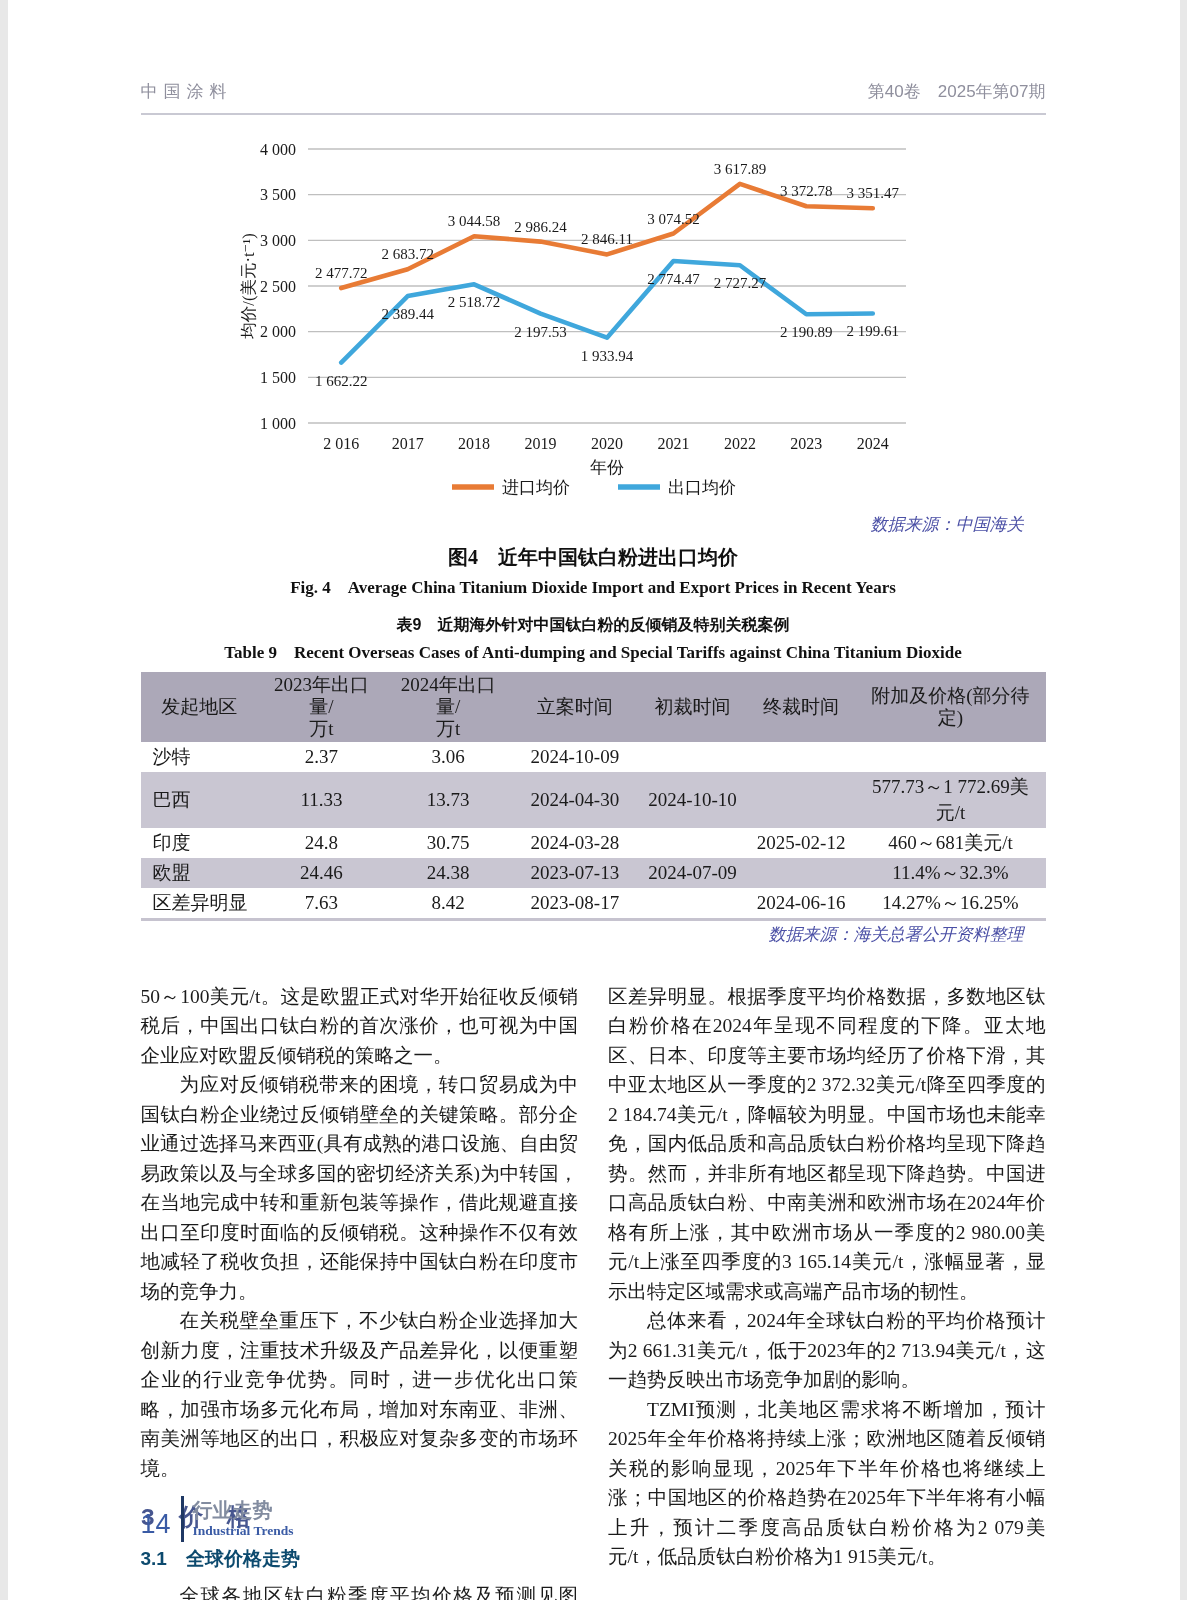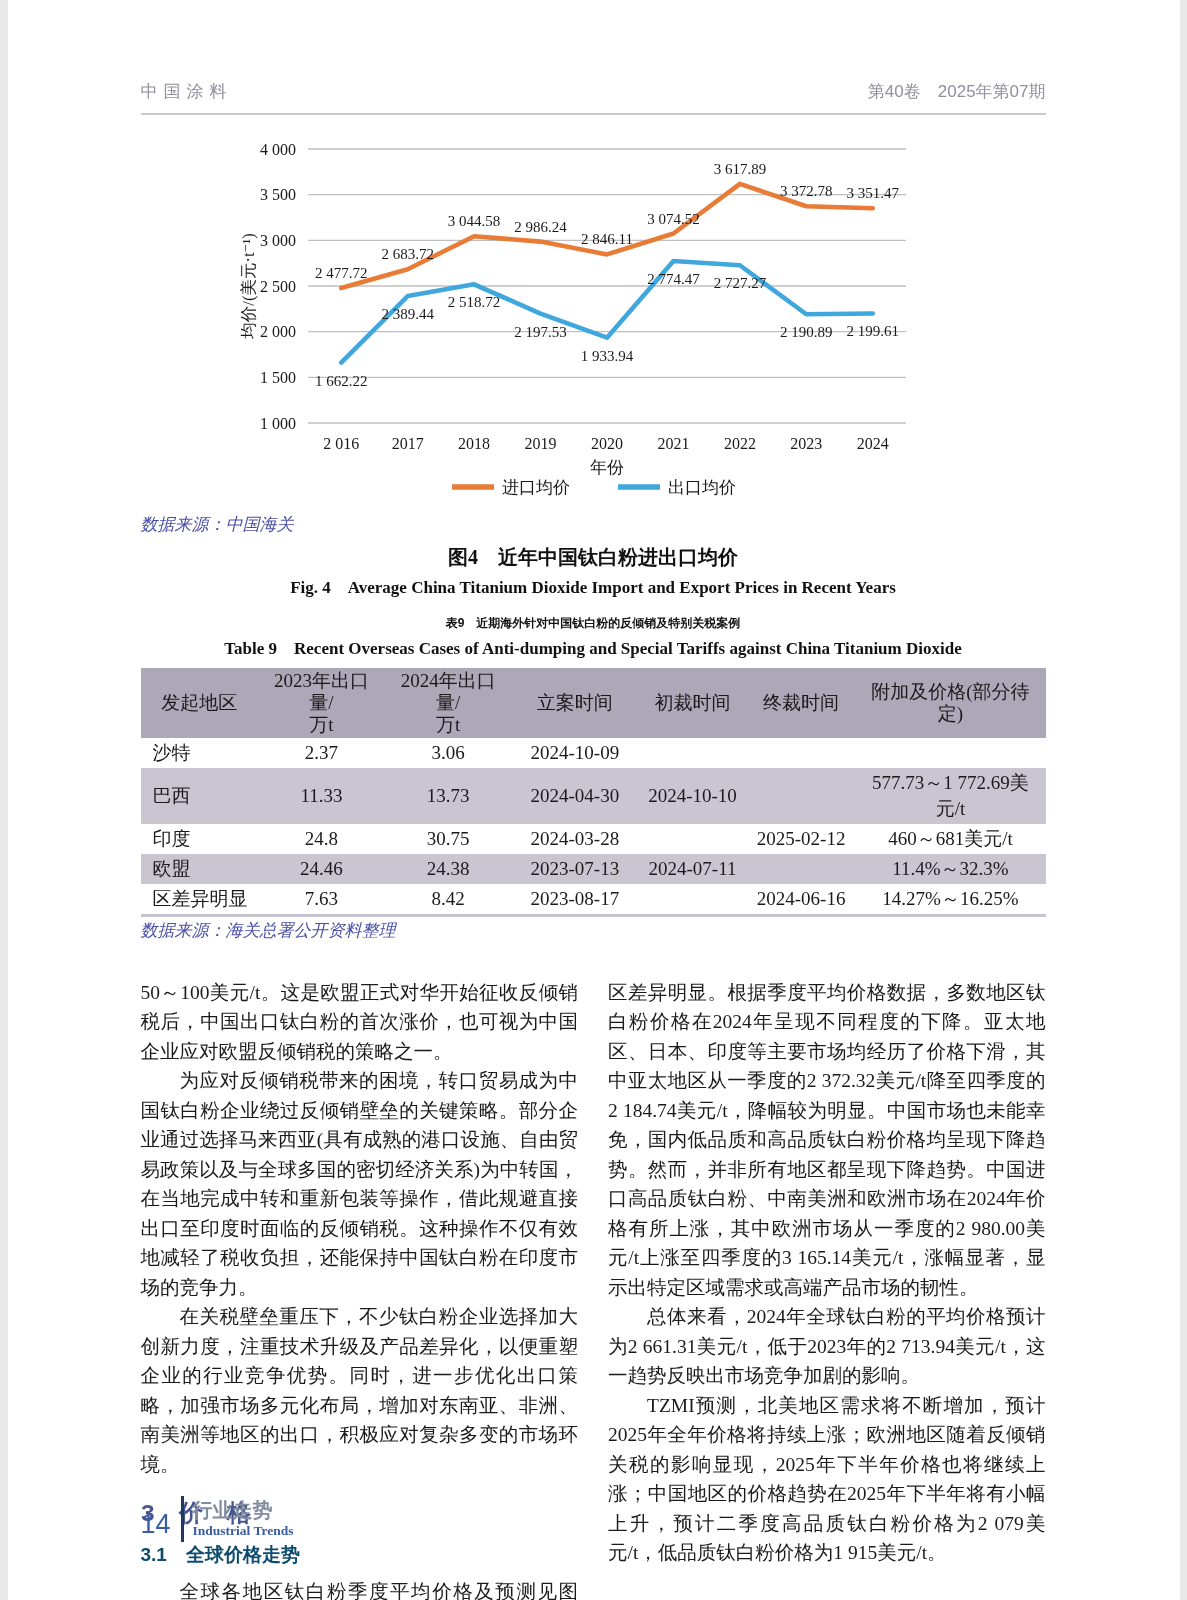--- a/index.html
+++ b/index.html
@@ -14,34 +14,34 @@
     padding:80px 134px 0 133px; color:#8f8f9d; font-size:17px;
     font-family:"Liberation Sans","DejaVu Sans",sans-serif;
   }
   .journal-name { letter-spacing:6px; }
   .header-rule { margin:10px 134px 0 133px; border-top:2px solid #c9c9d3; }
 
   .chart-wrap { width:720px; margin:20px auto 0; }
   .content { margin:0 134px 0 133px; }
 
   .source-note {
-    text-align:left; color:#4a4fa5; font-size:17px; font-style:italic;
+    text-align:right; color:#4a4fa5; font-size:17px; font-style:italic;
     padding-right:22px; margin-top:2px;
   }
   .caption-cn {
     text-align:center; font-family:Liberation Serif, serif;
     font-weight:bold; font-size:20px; color:#111; margin-top:8px;
   }
   .caption-en {
     text-align:center; font-family:"Liberation Serif","DejaVu Serif",serif;
     font-weight:bold; font-size:17px; color:#111; margin-top:5px;
   }
   .table-title-cn {
     text-align:center; font-family:"Liberation Sans","DejaVu Sans",sans-serif;
-    font-weight:bold; font-size:12px; color:#111; margin-top:16px;
+    font-weight:bold; font-size:16px; color:#111; margin-top:16px;
   }
   .table-title-en {
     text-align:center; font-family:"Liberation Serif","DejaVu Serif",serif;
     font-weight:bold; font-size:17px; color:#111; margin-top:5px;
   }
 
   table.tariff {
     width:100%; margin-top:8px; border-collapse:collapse; font-size:19px;
     border-bottom:3px solid #c6c3cf;
   }
@@ -211,21 +211,21 @@
             <td>2024-03-28</td>
             <td></td>
             <td>2025-02-12</td>
             <td>460～681美元/t</td>
           </tr>
           <tr>
             <td>欧盟</td>
             <td>24.46</td>
             <td>24.38</td>
             <td>2023-07-13</td>
-            <td>2024-07-11</td>
+            <td>2024-07-09</td>
             <td></td>
             <td>11.4%～32.3%</td>
           </tr>
           <tr>
             <td>区差异明显</td>
             <td>7.63</td>
             <td>8.42</td>
             <td>2023-08-17</td>
             <td></td>
             <td>2024-06-16</td>

